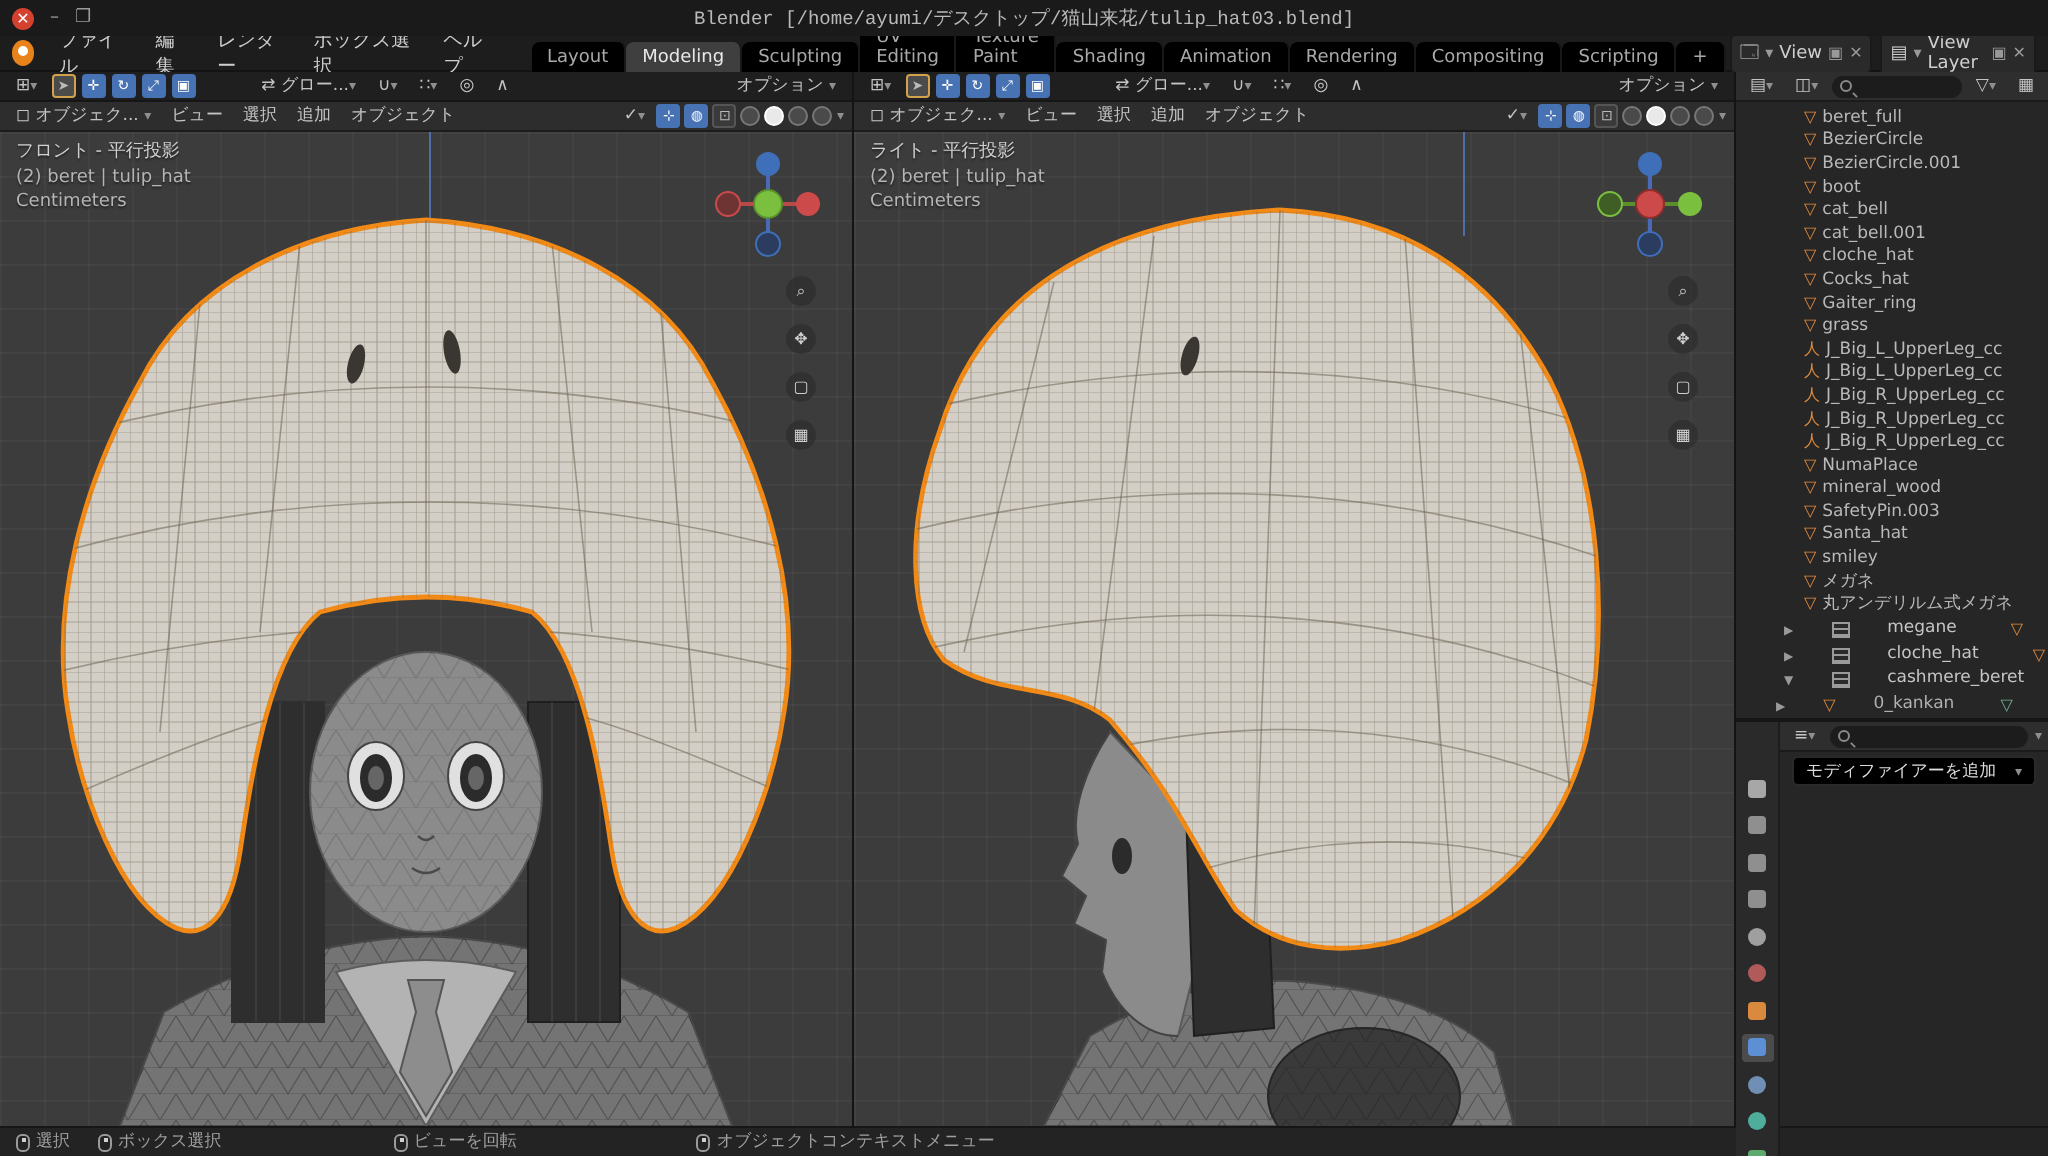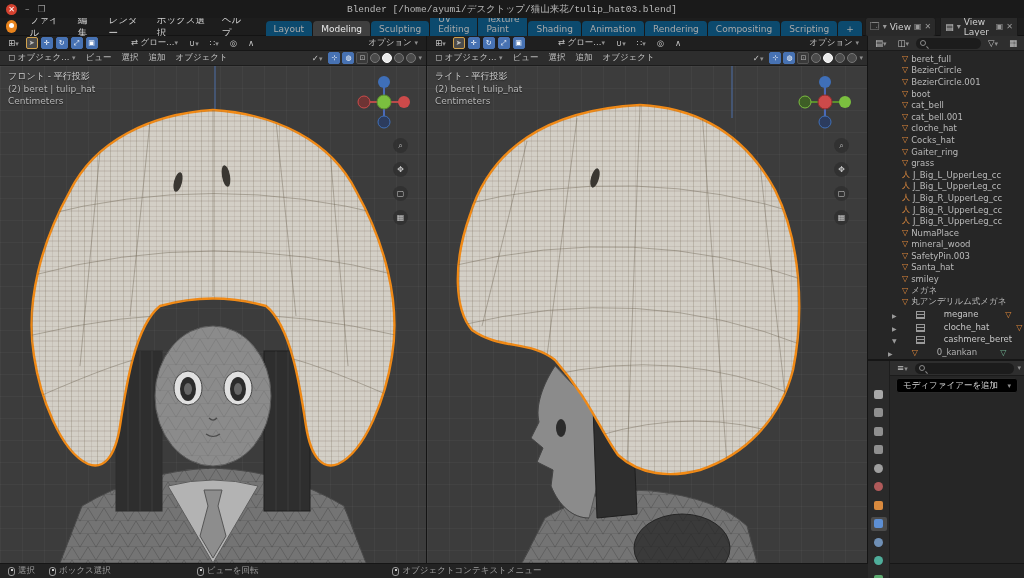--- a/index.html
+++ b/index.html
@@ -9,21 +9,21 @@
   .winbtns { display:flex; gap:8px; margin-left:6px; align-items:center; }
   .btn-close { width:11px; height:11px; border-radius:50%; background:#d4412f; color:#fff; font-size:8px;
     line-height:11px; text-align:center; }
   .btn-min,.btn-max { color:#9a9a9a; font-size:9px; line-height:11px; }
   .wtitle { position:absolute; left:0; right:0; text-align:center; color:#b9b9b9; font-size:9.5px;font-family:Liberation Mono, monospace; }
   .topbar { height:18px; background:#1d1d1d; display:flex; align-items:center; gap:2px; border-bottom:1px solid #131313; }
   .blender-logo { width:13px; height:13px; border-radius:50%; background:#e8831c; margin:0 4px 0 6px; position:relative; }
   .blender-logo::after { content:""; position:absolute; left:3px; top:3px; width:5px; height:5px; border-radius:50%; background:#fff; }
   .menu-item { padding:2px 6px; color:#cfcfcf; font-size:9.5px; }
   .tabs { display:flex; margin-left:10px; height:18px; align-items:flex-end; }
-  .wtab { padding:3px 8px 2px; font-size:9px; color:#a9a9a9; background:#0c4a6e; border-right:1px solid #181818;
+  .wtab { padding:3px 8px 2px; font-size:9px; color:#a9a9a9; background:#000000; border-right:1px solid #181818;
     border-radius:4px 4px 0 0; }
   .wtab.active { background:#3f3f3f; color:#e8e8e8; }
   .topbar-right { margin-left:auto; display:flex; align-items:center; gap:4px; padding-right:6px; }
   .pill { display:flex; align-items:center; gap:3px; background:#2a2a2a; border:1px solid #1a1a1a; border-radius:3px;
     padding:1px 4px; font-size:9px; color:#cfcfcf; }
   .pill .mini { font-size:8px; color:#999; }
   .main { display:flex; height:527px; }
   .viewport { position:relative; border-right:1px solid #141414; }
   .vp-left { width:427px; } .vp-right { width:441px; }
   .vp-row1 { height:15px; background:#1f1f1f; display:flex; align-items:center; gap:3px; padding:0 4px; border-bottom:1px solid #161616; }
@@ -527,17 +527,17 @@
       <span>選択</span>
     </span>
   <span class="hint">
       <span class="mouseico"></span>
       <span>ボックス選択</span>
     </span>
   <span class="hint" style="margin-left:72px">
       <span class="mouseico"></span>
       <span>ビューを回転</span>
     </span>
-  <span class="hint" style="margin-left:120px">
+  <span class="hint" style="margin-left:76px">
       <span class="mouseico"></span>
       <span>オブジェクトコンテキストメニュー</span>
     </span>
 </div>
 
 </body></html>

